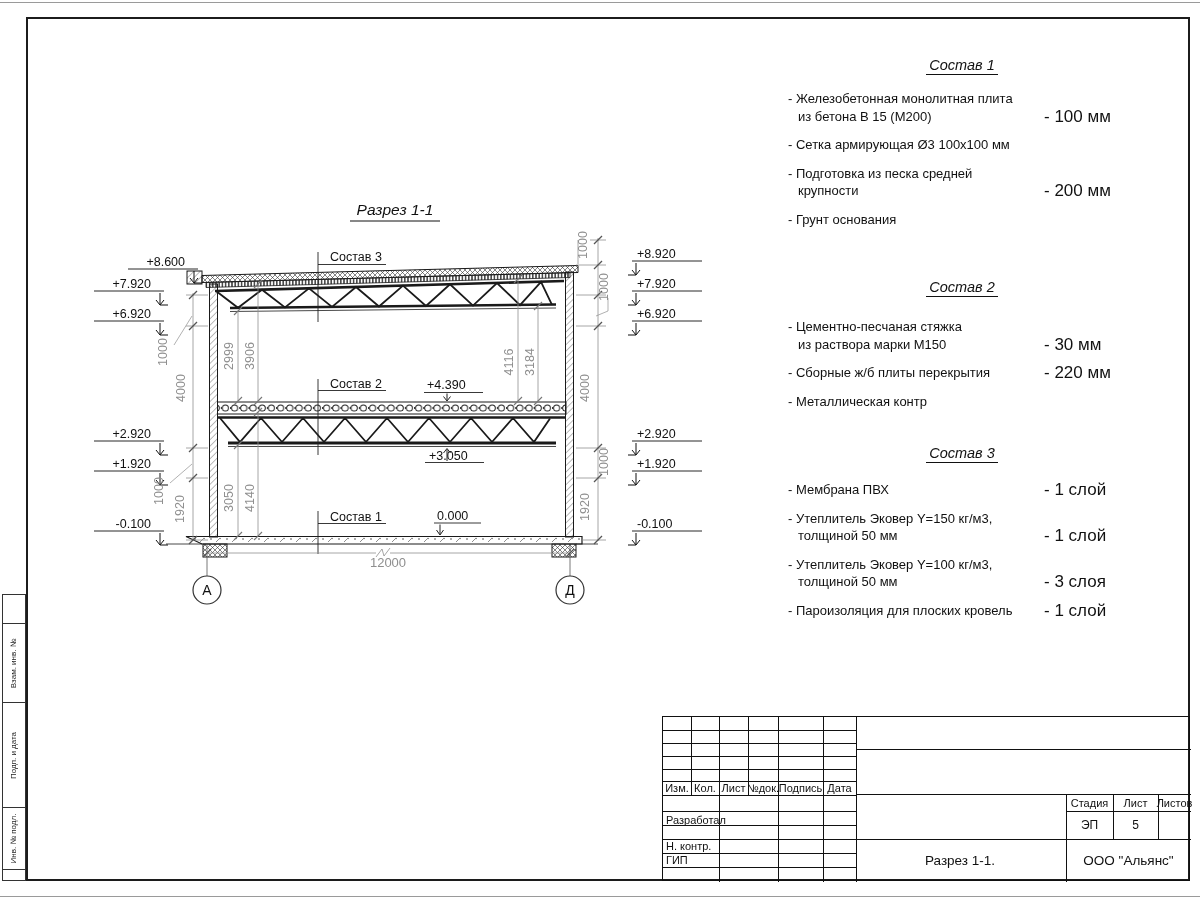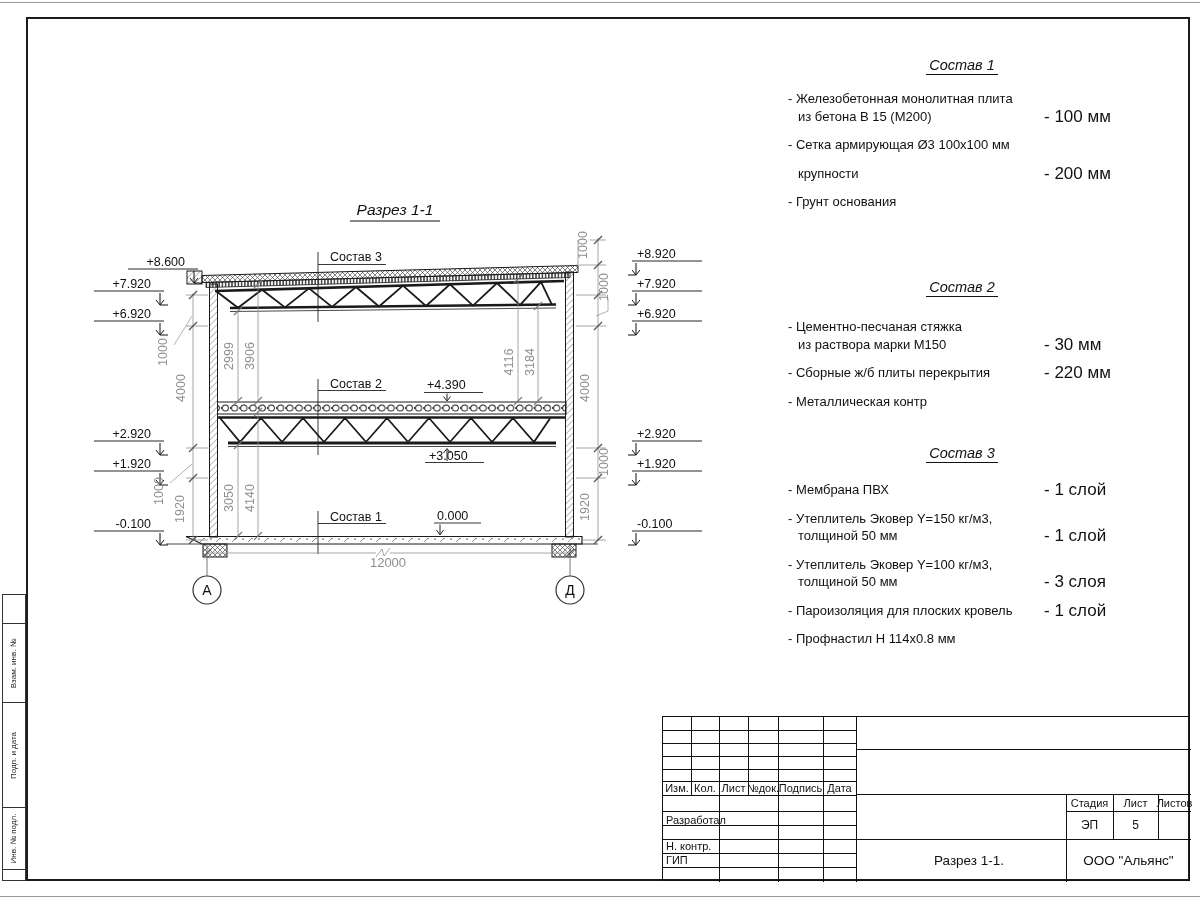--- a/index.html
+++ b/index.html
@@ -291,20 +291,21 @@
     <div class="spec-item">
       <div>- Железобетонная  монолитная плита</div>
       <div class="l2">из бетона В 15 (М200)</div>
       <div class="spec-qty">- 100 мм</div>
     </div>
     <div class="spec-item">
       <div>- Сетка армирующая Ø3 100х100 мм</div>
       <div class="spec-qty"></div>
     </div>
     <div class="spec-item">
+      <div>- Подготовка из песка средней</div>
       <div class="l2">крупности</div>
       <div class="spec-qty">- 200 мм</div>
     </div>
     <div class="spec-item">
       <div>- Грунт основания</div>
     </div>
   </div>
 
   <div class="spec-head" style="top:279px">
     <span>Состав 2</span>
@@ -338,23 +339,20 @@
       <div class="spec-qty">- 1 слой</div>
     </div>
     <div class="spec-item">
       <div>- Утеплитель Эковер Y=100 кг/м3,</div>
       <div class="l2">толщиной 50 мм</div>
       <div class="spec-qty">- 3 слоя</div>
     </div>
     <div class="spec-item">
       <div>- Пароизоляция для плоских кровель</div>
       <div class="spec-qty">- 1 слой</div>
-    </div>
-    <div class="spec-item">
-      <div>- Профнастил Н 114х0.8 мм</div>
     </div>
   </div>
 
   <div class="tb">
 
     <div class="hl" style="left:0;top:13px;width:193px"></div>
     <div class="hl" style="left:0;top:26px;width:193px"></div>
     <div class="hl" style="left:0;top:39px;width:193px"></div>
     <div class="hl" style="left:0;top:52px;width:193px"></div>
     <div class="hl" style="left:0;top:64px;width:193px"></div>
@@ -391,17 +389,17 @@
     <div class="cell left" style="left:0;top:122px;width:56px;height:14px">Н. контр.</div>
     <div class="cell left" style="left:0;top:136px;width:56px;height:14px">ГИП</div>
 
     <div class="cell" style="left:403px;top:77px;width:47px;height:17px">Стадия</div>
     <div class="cell" style="left:450px;top:77px;width:45px;height:17px">Лист</div>
     <div class="cell" style="left:495px;top:77px;width:33px;height:17px">Листов</div>
     <div class="cell" style="left:403px;top:94px;width:47px;height:28px;font-size:12px">ЭП</div>
     <div class="cell" style="left:450px;top:94px;width:45px;height:28px;font-size:12px">5</div>
     <div class="cell" style="left:495px;top:94px;width:33px;height:28px;font-size:12px"></div>
 
-    <div class="cell big" style="left:201px;top:122px;width:210px;height:43px">Разрез  1-1.</div>
+    <div class="cell big" style="left:192px;top:122px;width:210px;height:43px">Разрез  1-1.</div>
     <div class="cell big" style="left:403px;top:122px;width:125px;height:43px">ООО "Альянс"</div>
   </div>
 
 </div>
 
 </body></html>

